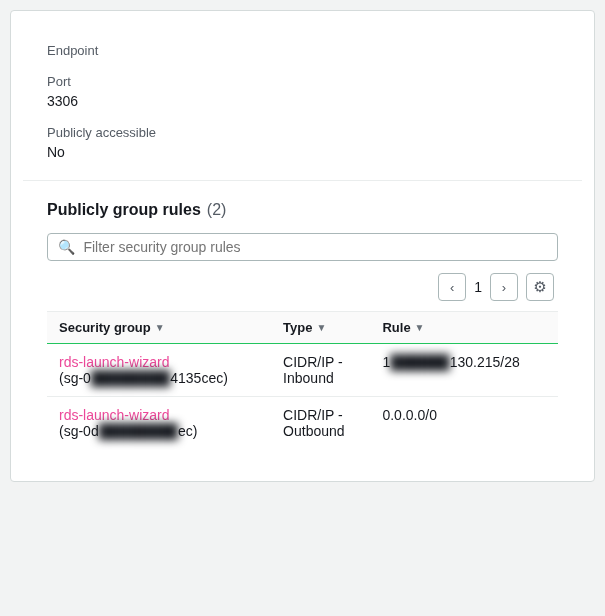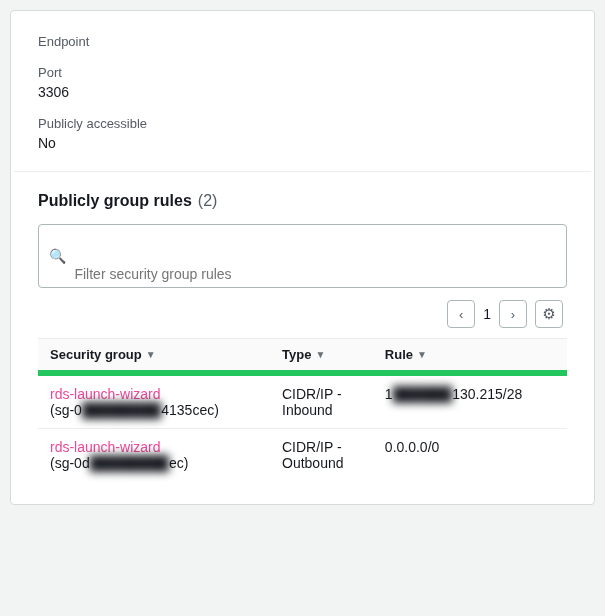--- a/index.html
+++ b/index.html
@@ -7,21 +7,21 @@
       font-family: -apple-system, BlinkMacSystemFont, 'Segoe UI', Arial, sans-serif;
       font-size: 14px;
       background: #f2f3f3;
       color: #16191f;
     }
     .card {
       background: #fff;
       border: 1px solid #d5dbdb;
       border-radius: 4px;
       margin: 10px;
-      padding: 3px;
+      padding: 12px;
       max-width: 585px;
     }
     .card-section {
       padding: 20px 24px;
       border-bottom: 1px solid #eaeded;
     }
     .card-section:last-child {
       border-bottom: none;
     }
     .field-label {
@@ -63,21 +63,20 @@
       background: #fff;
       margin-bottom: 12px;
     }
     .search-bar input {
       border: none;
       outline: none;
       font-size: 14px;
       color: #16191f;
       width: 100%;
       background: transparent;
-      margin-top: 36px;
     }
     .search-icon {
       color: #687078;
       margin-right: 8px;
       font-size: 14px;
     }
     .pagination-row {
       display: flex;
       align-items: center;
       justify-content: flex-end;
@@ -115,21 +114,21 @@
       font-size: 15px;
       color: #545b64;
     }
     .table {
       width: 100%;
       border-collapse: collapse;
     }
     .table thead tr {
       background: #fafafa;
       border-top: 1px solid #eaeded;
-      border-bottom: 6px solid #22c55e;
+      border-bottom: 1px solid #22c55e;
     }
     .table th {
       text-align: left;
       padding: 8px 12px;
       font-size: 13px;
       font-weight: 700;
       color: #16191f;
     }
     .table th .th-inner {
       display: flex;

